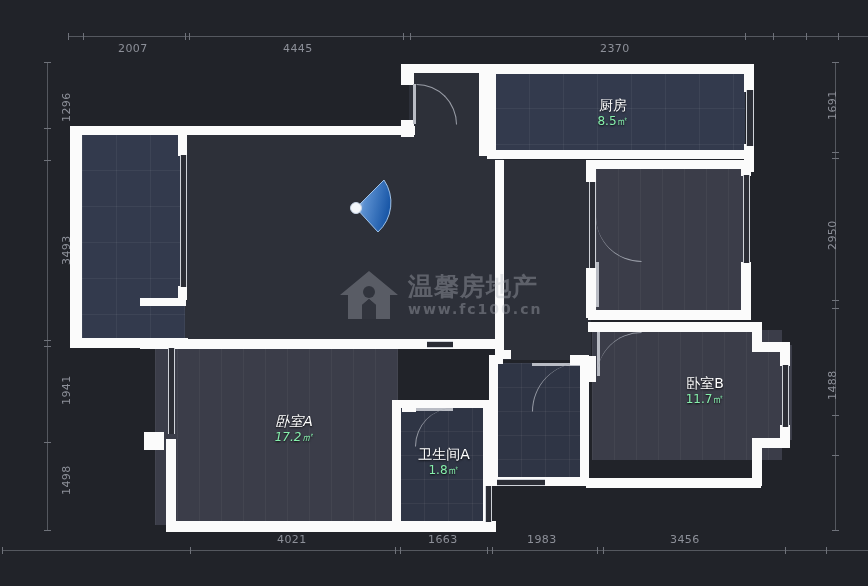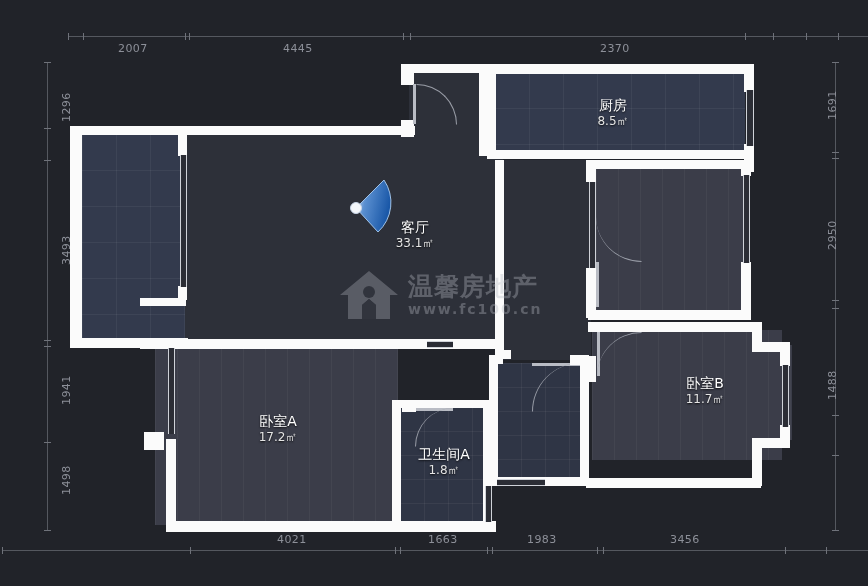--- a/index.html
+++ b/index.html
@@ -107,21 +107,21 @@
     text-align: center;
     color: #ffffff;
     font-size: 14px;
     line-height: 17px;
     white-space: nowrap;
     text-shadow: 0 1px 2px rgba(0,0,0,.85);
     pointer-events: none;
   }
   .room-label .area {
     display: block;
-    color: #e5e5e5;
+    color: #86efac;
     font-size: 12px;
     line-height: 15px;
   }
 
   
   #viewpoint {
     position: absolute;
     left: 348px; top: 178px;
     width: 46px; height: 60px;
   }
@@ -345,37 +345,33 @@
                 border-left:none; border-bottom:none;
                 clip-path: polygon(0% 0%, 50% 0%, 50% 50%, 0% 50%);"></div>
 
     <div class="wall" style="left:495px; top:350px; width:16px; height:9px;"></div>
 
     <div class="window" style="left:497px; top:479px; width:48px; height:5px;"></div>
     <div class="window v" style="left:485px; top:486px; width:5px; height:36px;"></div>
   </div>
 
 
-  <div class="room-label" style="left:360px; top:219px; width:110px;">
-    <span>客厅</span>
-    <span class="area">33.1㎡</span>
-  </div>
 
   <div class="room-label" style="left:563px; top:97px; width:100px;">
     <span>厨房</span>
     <span class="area">8.5㎡</span>
   </div>
 
 
   <div class="room-label" style="left:655px; top:375px; width:100px;">
     <span>卧室B</span>
     <span class="area">11.7㎡</span>
   </div>
 
-  <div class="room-label" style="left:228px; top:413px; width:100px;">
+  <div class="room-label" style="left:244px; top:413px; width:100px;font-style:italic;">
     <span>卧室A</span>
     <span class="area">17.2㎡</span>
   </div>
 
   <div class="room-label" style="left:396px; top:446px; width:96px;">
     <span>卫生间A</span>
     <span class="area">1.8㎡</span>
   </div>
 
 

